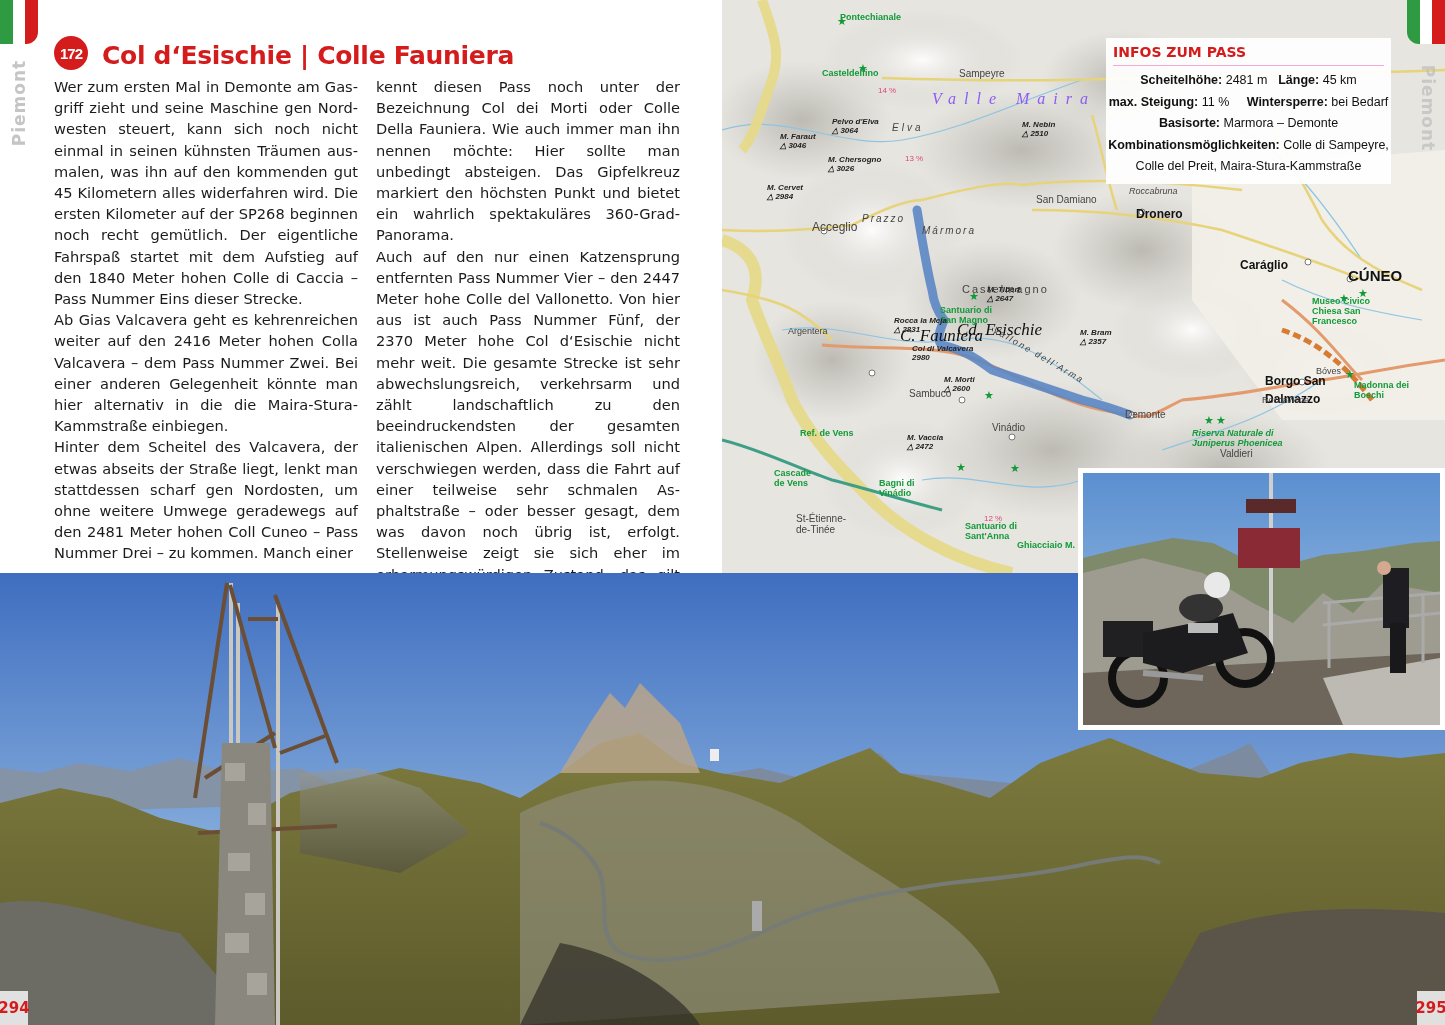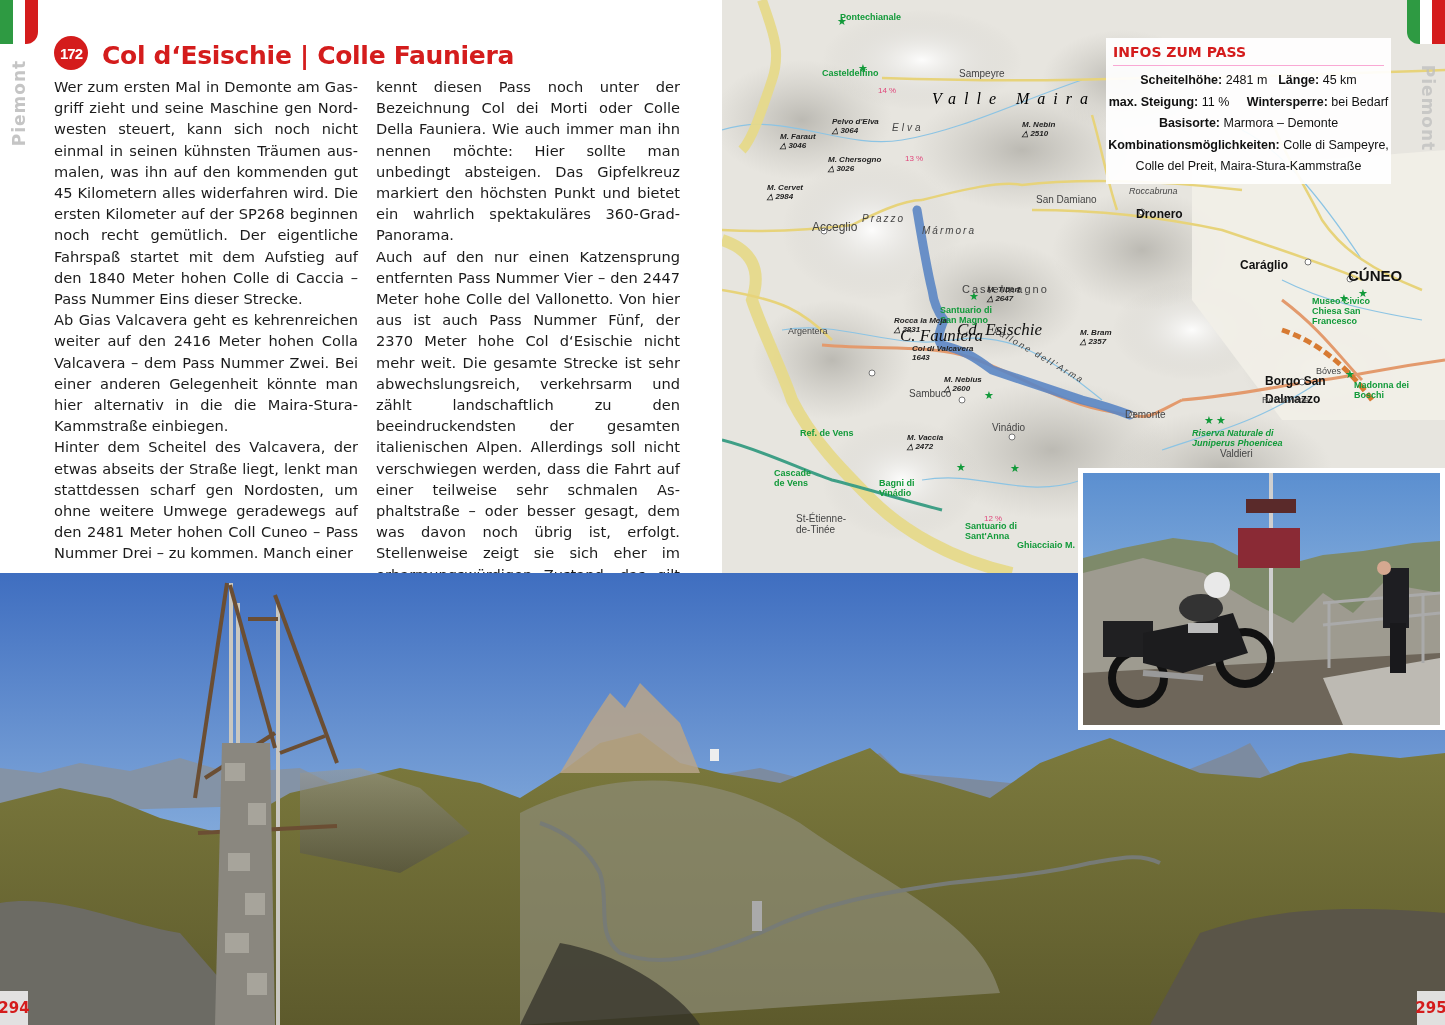--- a/index.html
+++ b/index.html
@@ -25,21 +25,21 @@
   .col p { margin: 0; }
 
   
   .map { position: absolute; left: 722px; top: 0; width: 723px; height: 573px; overflow: hidden; background: #eceae4; }
   .map svg { position: absolute; left: 0; top: 0; }
   .map-label { position: absolute; font-size: 9px; color: #444; white-space: nowrap; font-family: "Liberation Sans", sans-serif; }
   .map-label.big { font-size: 15px; font-weight: bold; color: #111; }
   .map-label.route { font-size: 17px; font-style: italic; color: #111; font-family: "Liberation Serif", serif; }
   .map-label.green { color: #129a3a; font-weight: bold; font-size: 9px; }
   .map-label.peak { font-style: italic; font-weight: bold; font-size: 8px; color: #222; }
-  .map-label.valley { font-style: italic; font-size: 16px; color: #000000; letter-spacing: 8px; font-family: "Liberation Serif", serif; }
+  .map-label.valley { font-style: italic; font-size: 16px; color: #8b5cf6; letter-spacing: 8px; font-family: "Liberation Serif", serif; }
 
   
   .infobox { position: absolute; left: 1106px; top: 38px; width: 285px; background: rgba(255,255,255,0.93); padding: 6px 7px 6px 7px; z-index: 4; }
   .info-title { font-family: "DejaVu Sans", sans-serif; font-weight: bold; font-size: 14px; color: #d41c1c; padding-bottom: 5px; border-bottom: 1px solid #f9a8d4; margin-bottom: 4px; }
   .info-row { display: flex; font-family: "Liberation Sans", sans-serif; font-size: 12.5px; line-height: 21.5px; color: #111; justify-content: center; }
   .info-row .cell { flex: 0 0 auto; }
   .info-row .cell.first { width: 138px; }
   .info-row b { font-weight: bold; }
 
   
@@ -208,23 +208,23 @@
   <div class="map-label green" style="left:157px;top:478px;width:50px;white-space:normal;line-height:10px">Bagni di Vinádio</div>
   <div class="map-label green" style="left:243px;top:521px;width:60px;white-space:normal;line-height:10px">Santuario di Sant'Anna</div>
   <div class="map-label green" style="left:100px;top:68px">Casteldelfino</div>
   <div class="map-label green" style="left:118px;top:12px">Pontechianale</div>
   <div class="map-label green" style="left:295px;top:540px">Ghiacciaio M. Matto</div>
   <div class="map-label green" style="left:78px;top:428px">Ref. de Vens</div>
   <div class="map-label green" style="left:52px;top:468px;width:50px;white-space:normal;line-height:10px">Cascade de Vens</div>
 
   <div class="map-label peak" style="left:265px;top:285px"><span>M. Tibert</span><br>△ <span>2647</span></div>
   <div class="map-label peak" style="left:172px;top:316px"><span>Rocca la Meja</span><br>△ <span>2831</span></div>
-  <div class="map-label peak" style="left:190px;top:344px"><span>Col di Valcavera</span><br><span>1643</span></div>
+  <div class="map-label peak" style="left:190px;top:344px"><span>Col di Valcavera</span><br><span>2980</span></div>
   <div class="map-label peak" style="left:300px;top:120px"><span>M. Nebin</span><br>△ <span>2510</span></div>
-  <div class="map-label peak" style="left:222px;top:375px"><span>M. Nebius</span><br>△ <span>2600</span></div>
+  <div class="map-label peak" style="left:222px;top:375px"><span>M. Morti</span><br>△ <span>2600</span></div>
   <div class="map-label peak" style="left:185px;top:433px"><span>M. Vaccia</span><br>△ <span>2472</span></div>
   <div class="map-label peak" style="left:358px;top:328px"><span>M. Bram</span><br>△ <span>2357</span></div>
   <div class="map-label peak" style="left:110px;top:117px"><span>Pelvo d'Elva</span><br>△ <span>3064</span></div>
   <div class="map-label peak" style="left:106px;top:155px"><span>M. Chersogno</span><br>△ <span>3026</span></div>
   <div class="map-label peak" style="left:45px;top:183px"><span>M. Cervet</span><br>△ <span>2984</span></div>
   <div class="map-label peak" style="left:58px;top:132px"><span>M. Faraut</span><br>△ <span>3046</span></div>
 
   <div class="map-label" style="left:156px;top:86px;color:#e0457a;font-size:8px">14 %</div>
   <div class="map-label" style="left:183px;top:154px;color:#e0457a;font-size:8px">13 %</div>
   <div class="map-label" style="left:262px;top:514px;color:#e0457a;font-size:8px">12 %</div>

